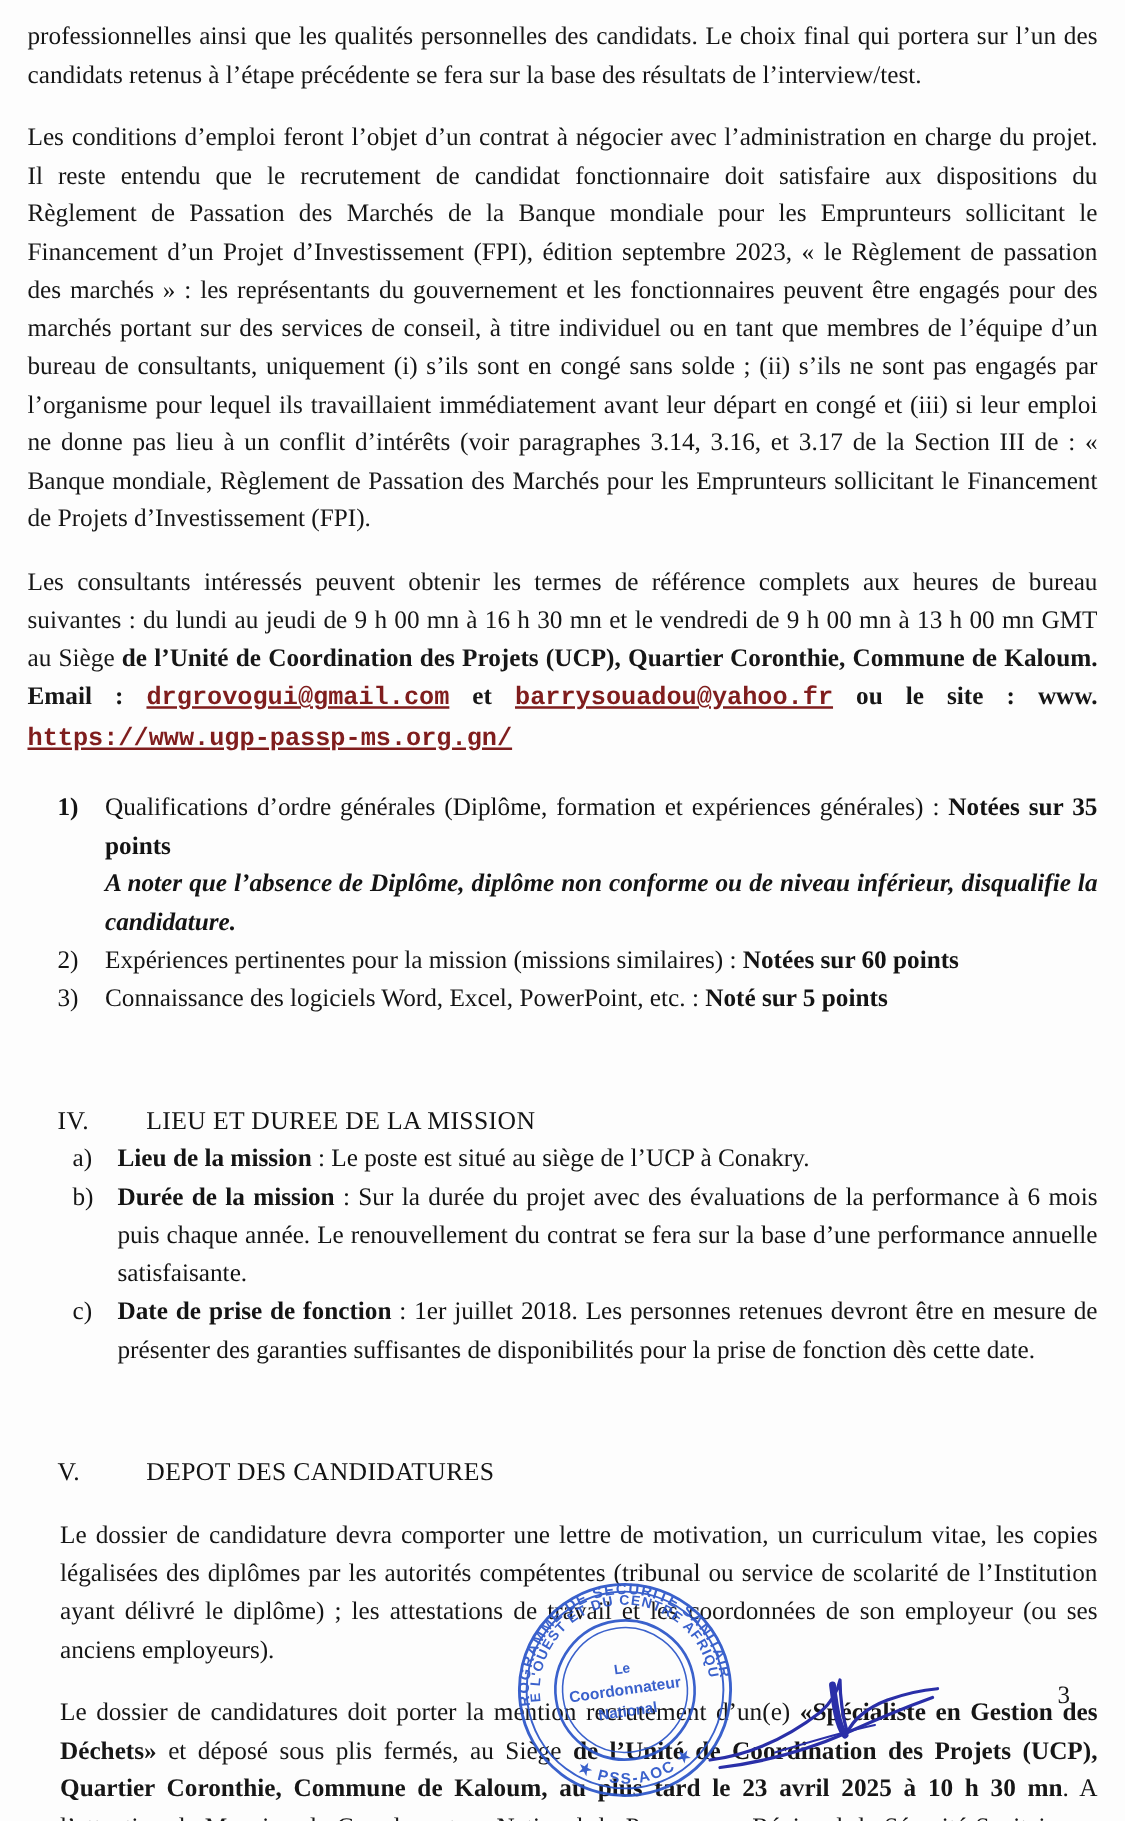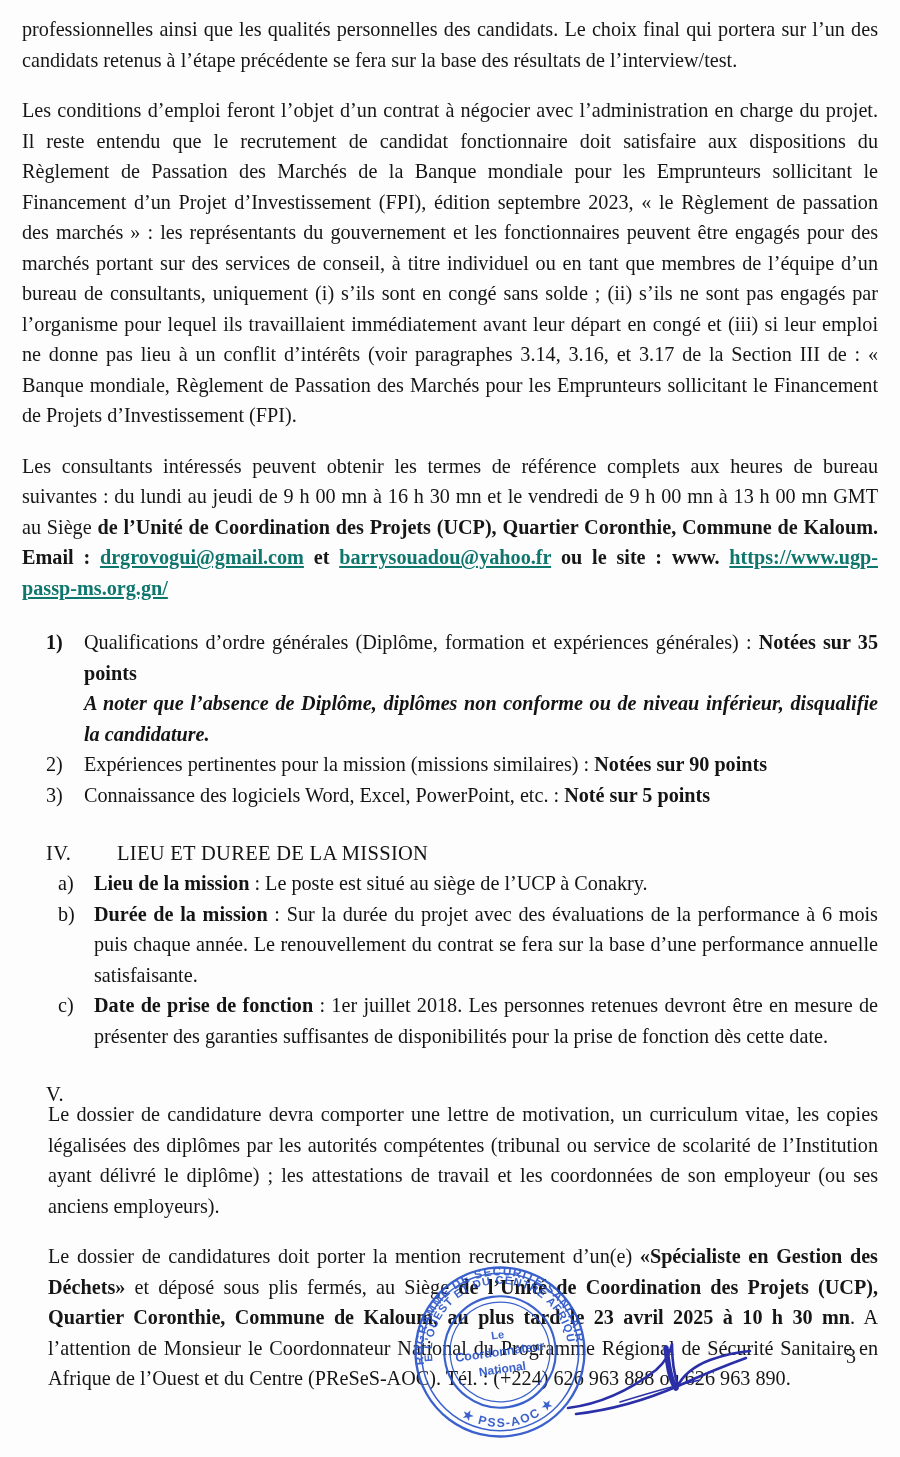--- a/index.html
+++ b/index.html
@@ -30,23 +30,24 @@
     line-height: 30.5px;
     text-align: justify;
     text-justify: inter-word;
     color: #161616;
   }
   .gap-md { height: 20px; }
   .gap-lg { height: 28px; }
   .indent-1 { padding-left: 26px; }
   b, .b { font-weight: bold; }
   a.lnk, .lnk {
-    color: #0f766e;
+    color: #7f1d1d;
     text-decoration: underline;
     font-weight: bold;
+    font-family: Liberation Mono, monospace;
   }
 
   
   .lst { margin: 0; padding: 0; list-style: none; }
   .lst > li {
     position: relative;
     font-size: 20.2px;
     line-height: 30.5px;
     text-align: justify;
     padding-left: 62px;
@@ -70,20 +71,21 @@
     text-align: justify;
     margin-top: 0px;
   }
 
   
   .sec-head {
     position: relative;
     font-size: 20.5px;
     line-height: 30px;
     padding-left: 24px;
+    margin-top: 40px;
   }
   .sec-head .rn {
     position: absolute;
     left: 24px;
     top: 0;
     font-weight: normal;
     letter-spacing: 0.4px;
   }
   .sec-head .ht {
     display: inline-block;
@@ -139,24 +141,24 @@
     <p class="para"><span>Les consultants intéressés peuvent obtenir les termes de référence complets aux heures de bureau suivantes : du lundi au jeudi de 9 h 00 mn à 16 h 30 mn et le vendredi de 9 h 00 mn à 13 h 00 mn GMT au Siège </span><b>de l’Unité de Coordination des Projets (UCP), Quartier Coronthie, Commune de Kaloum. Email : </b><span class="lnk">drgrovogui@gmail.com</span><b> et </b><span class="lnk">barrysouadou@yahoo.fr</span><b> ou le site : www. </b><span class="lnk">https://www.ugp-passp-ms.org.gn/</span></p>
 
     <div class="gap-md"></div>
 
 
     <div style="height:4px"></div>
 
     <ol class="lst">
       <li>
         <span class="mk b">1)</span><span>Qualifications d’ordre générales (Diplôme, formation et expériences générales) : </span><b>Notées sur 35 points</b>
-        <span class="sub-note">A noter que l’absence de Diplôme, diplômes non conforme ou de niveau inférieur, disqualifie la candidature.</span>
-      </li>
-      <li>
-        <span class="mk">2)</span><span>Expériences pertinentes pour la mission (missions similaires) : </span><b>Notées sur 90 points</b>
+        <span class="sub-note">A noter que l’absence de Diplôme, diplôme non conforme ou de niveau inférieur, disqualifie la candidature.</span>
+      </li>
+      <li>
+        <span class="mk">2)</span><span>Expériences pertinentes pour la mission (missions similaires) : </span><b>Notées sur 60 points</b>
       </li>
       <li>
         <span class="mk">3)</span><span>Connaissance des logiciels Word, Excel, PowerPoint, etc. : </span><b>Noté sur 5 points</b>
       </li>
     </ol>
 
     <div class="gap-lg"></div>
 
     <div class="sec-head">
       <span class="rn">IV.</span><span class="ht">LIEU ET DUREE DE LA MISSION</span>
@@ -170,21 +172,21 @@
         <span class="mk">b)</span><b>Durée de la mission</b><span> : Sur la durée du projet avec des évaluations de la performance à 6 mois puis chaque année. Le renouvellement du contrat se fera sur la base d’une performance annuelle satisfaisante.</span>
       </li>
       <li>
         <span class="mk">c)</span><b>Date de prise de fonction</b><span> : 1er juillet 2018. Les personnes retenues devront être en mesure de présenter des garanties suffisantes de disponibilités pour la prise de fonction dès cette date.</span>
       </li>
     </ol>
 
     <div class="gap-lg"></div>
 
     <div class="sec-head">
-      <span class="rn">V.</span>
+      <span class="rn">V.</span><span class="ht">DEPOT DES CANDIDATURES</span>
     </div>
 
     <div style="height:20px"></div>
 
     <div class="indent-1">
       <p class="para">Le dossier de candidature devra comporter une lettre de motivation, un curriculum vitae, les copies légalisées des diplômes par les autorités compétentes (tribunal ou service de scolarité de l’Institution ayant délivré le diplôme) ; les attestations de travail et les coordonnées de son employeur (ou ses anciens employeurs).</p>
 
       <div class="gap-md"></div>
 
       <p class="para"><span>Le dossier de candidatures doit porter la mention recrutement d’un(e) </span><b>«Spécialiste en Gestion des Déchets»</b><span>  et déposé sous plis fermés, au Siège </span><b>de l’Unité de Coordination des Projets (UCP), Quartier Coronthie, Commune de Kaloum, au plus tard le 23 avril 2025 à 10 h  30 mn</b><span>. A l’attention de Monsieur le Coordonnateur National du Programme Régional de Sécurité Sanitaire en Afrique de l’Ouest et du Centre (PReSeS-AOC). Tél. : (+224) 626 963 888 ou 626 963 890. </span></p>

